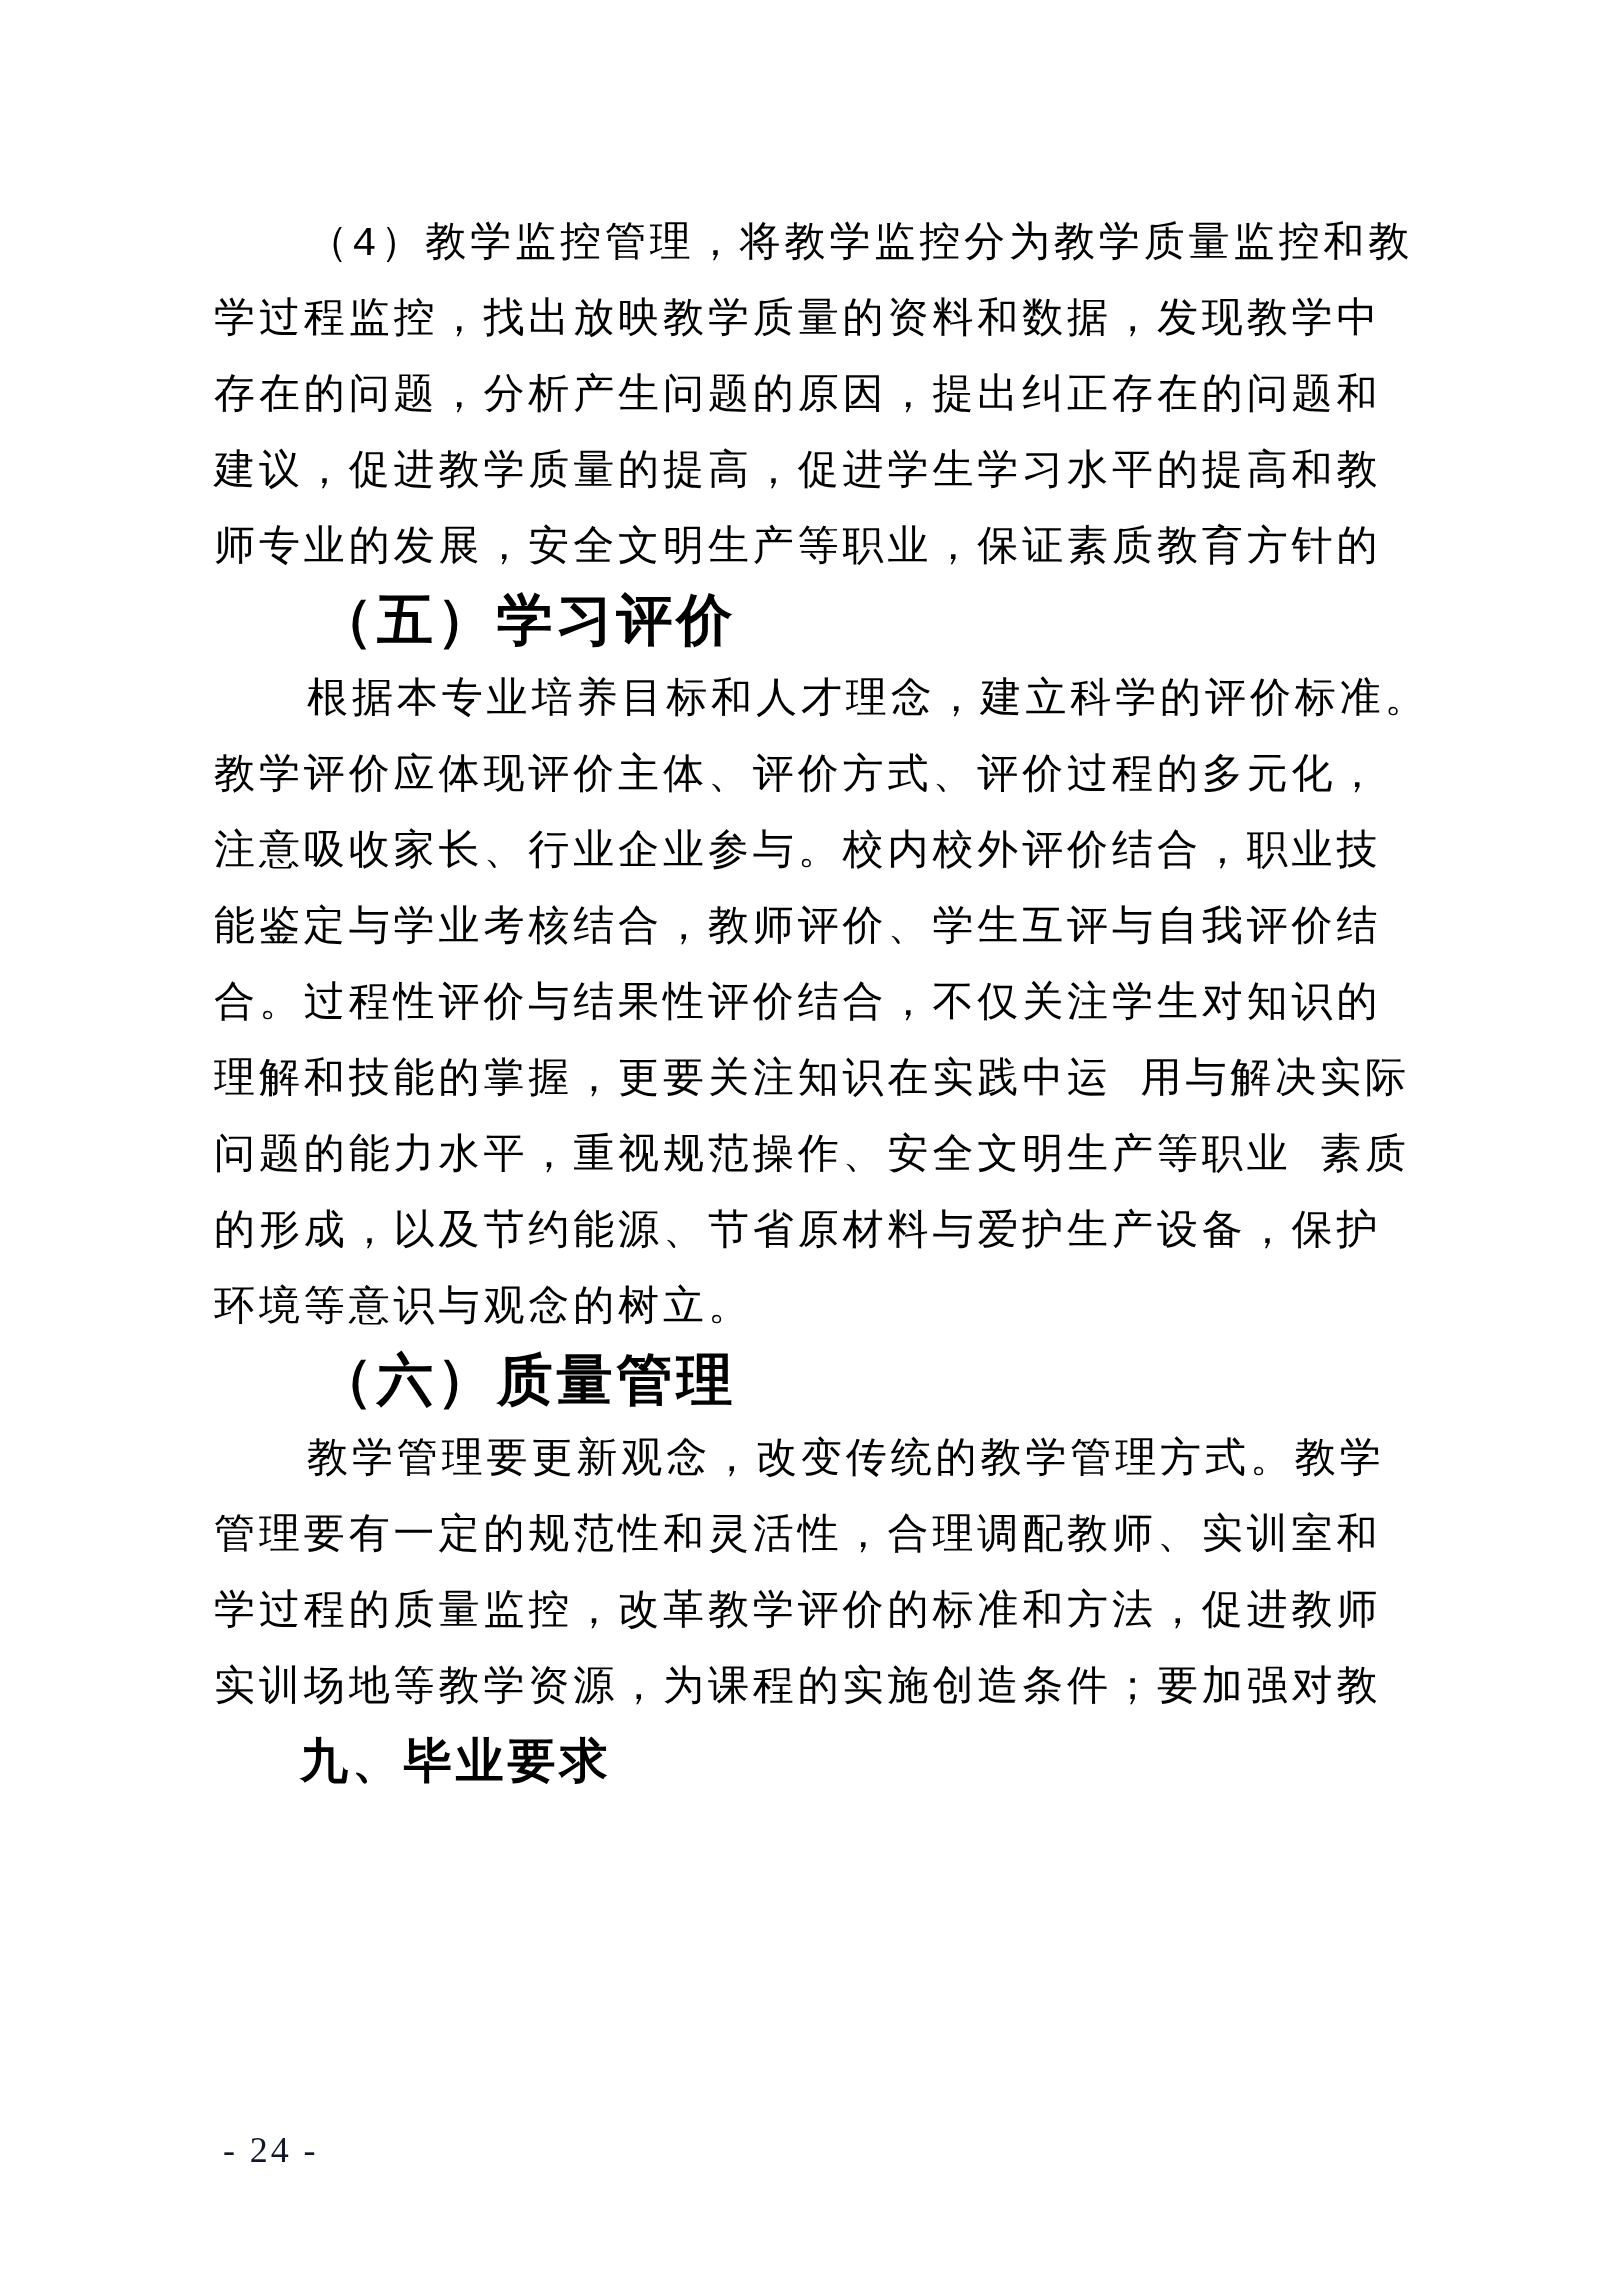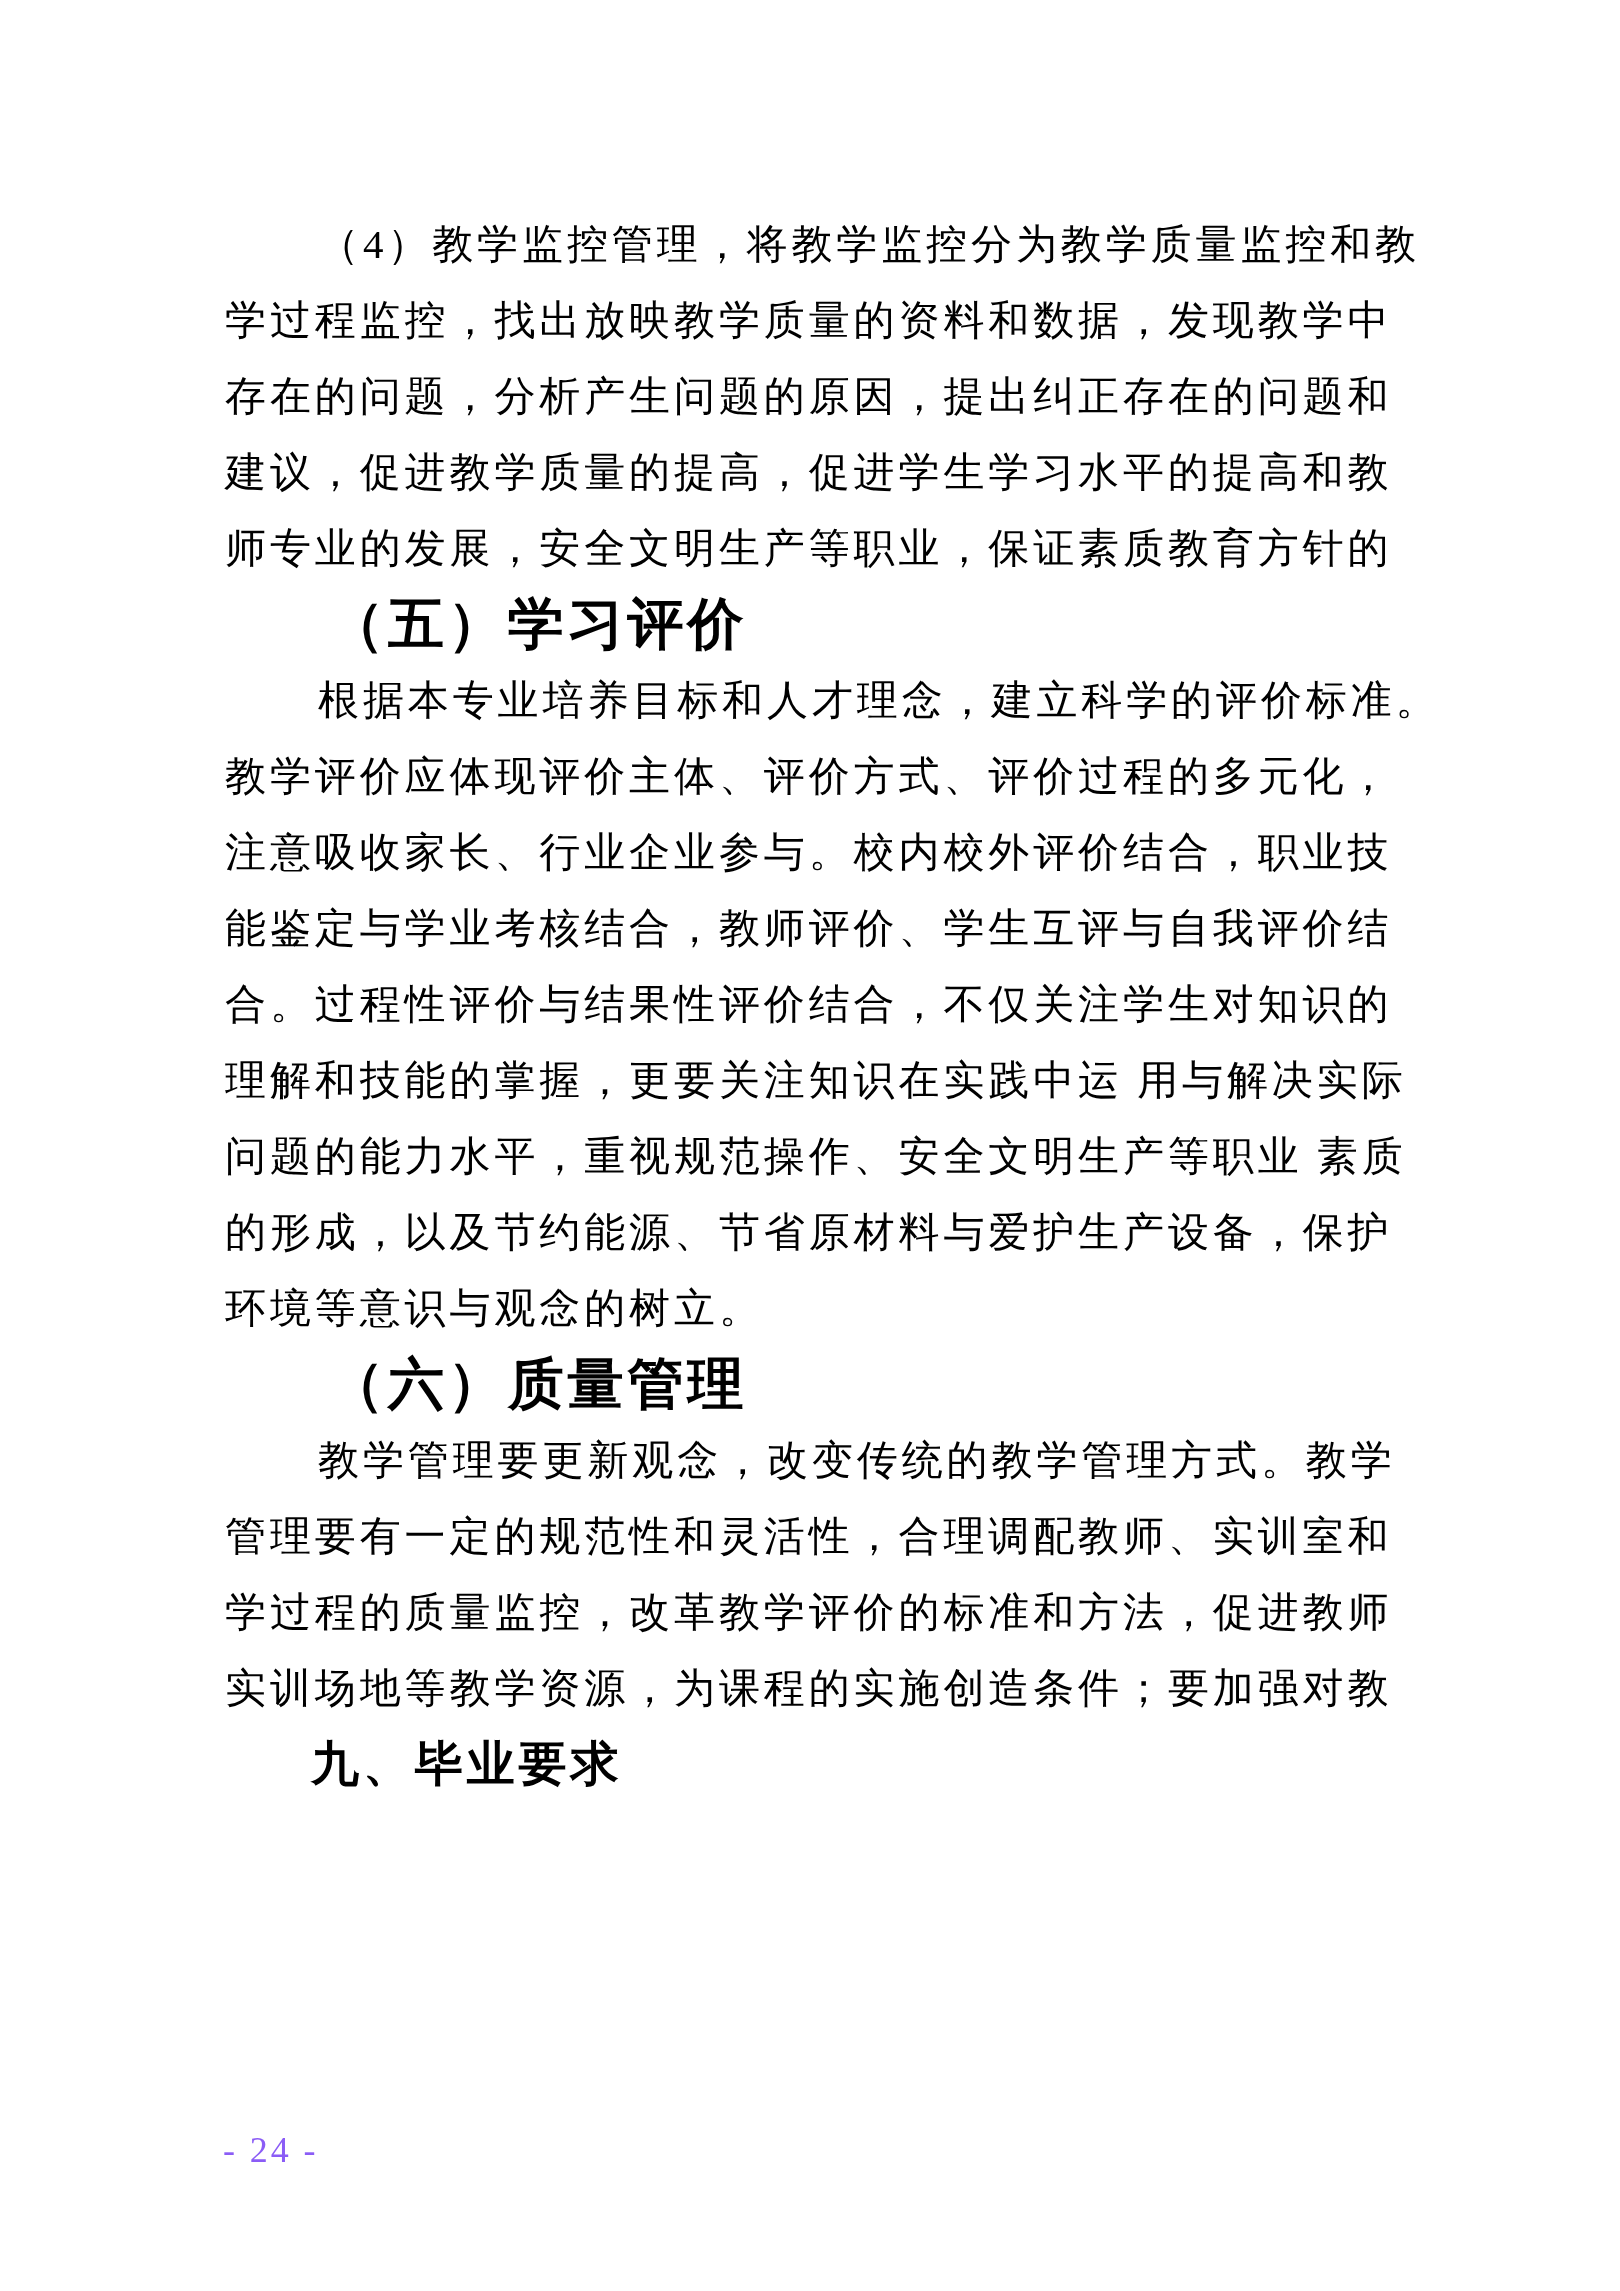--- a/index.html
+++ b/index.html
@@ -10,22 +10,23 @@
     font-family: "Liberation Serif", "DejaVu Serif", serif;
     color: #000000;
   }
   .page {
     position: absolute; left: 0; top: 0;
     width: 1620px; height: 2292px;
     background: #ffffff; overflow: hidden;
   }
   .content {
     position: absolute;
-    left: 225px; top: 206px;
+    left: 214px; top: 206px;
     width: 1225px;
+    font-family: Liberation Mono, monospace;
   }
   .line {
     height: 76px;
     line-height: 76px;
     font-size: 41px;
     letter-spacing: 3.9px;
     white-space: pre;
     color: #000000;
   }
   .line.indent { text-indent: 93px; }
@@ -38,21 +39,21 @@
     font-weight: bold;
     font-size: 48px;
     text-indent: 86px;
   }
   .footer {
     position: absolute;
     left: 223px; top: 2129px;
     font-size: 36px;
     letter-spacing: 2.9px;
     white-space: pre;
-    color: #8b5cf6;
+    color: #0f172a;
   }
 </style>
 </head>
 <body>
 
 <div class="page">
 
   <div class="content">
     <div class="line indent">（4）教学监控管理，将教学监控分为教学质量监控和教</div>
     <div class="line">学过程监控，找出放映教学质量的资料和数据，发现教学中</div>

